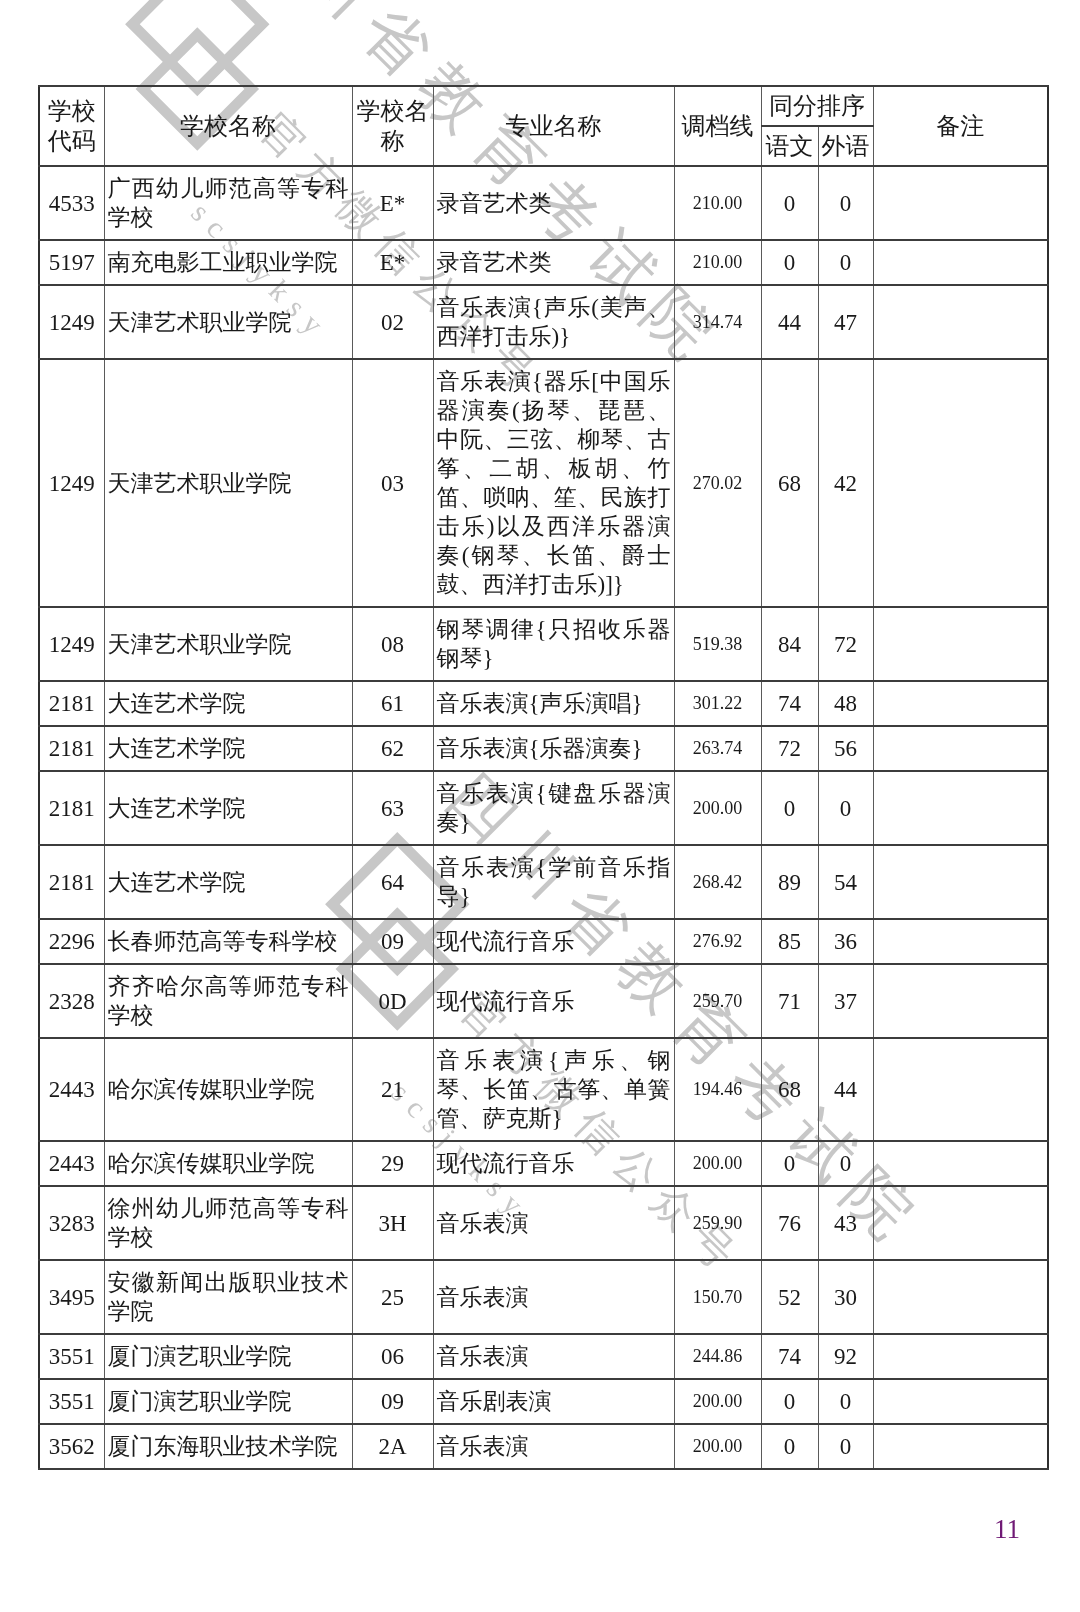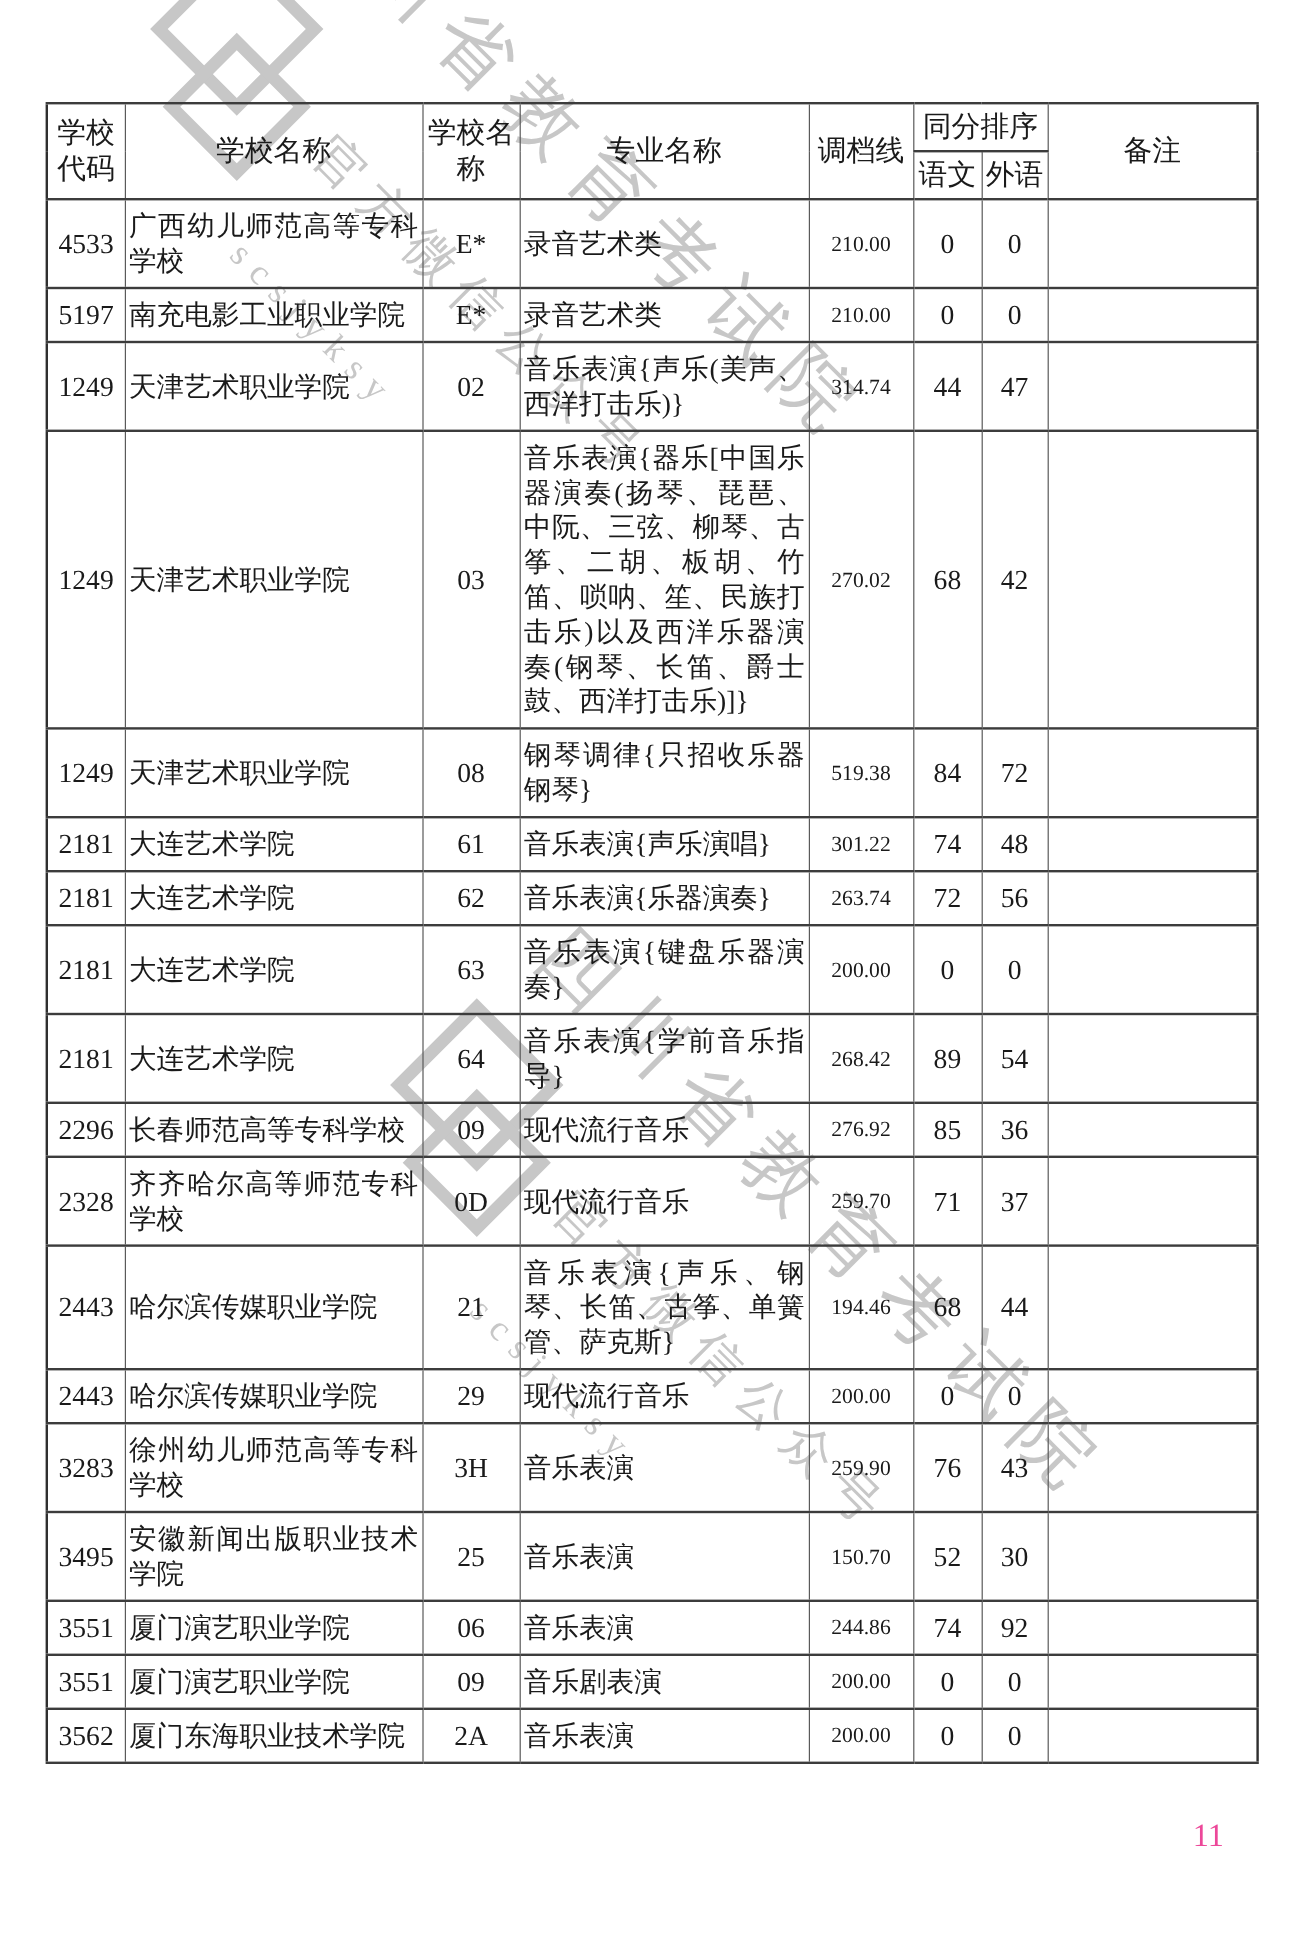--- a/index.html
+++ b/index.html
@@ -66,21 +66,21 @@
   }
   .c-code, .c-score, .c-num { text-align:center; }
   .c-score { font-size:18px; }
   .c-school, .c-major { text-align:justify; text-align-last:left; padding:7px 3px; }
 
   .page-number {
     position:absolute;
     top:1514px;
     right:60px;
     font-size:27px;
-    color:#ec4899;
+    color:#701a75;
     z-index:1;
   }
 </style>
 </head>
 <body>
 
 <div class="page">
 
   <div class="watermark wm1">
     <div class="wm-big">四川省教育考试院</div>

